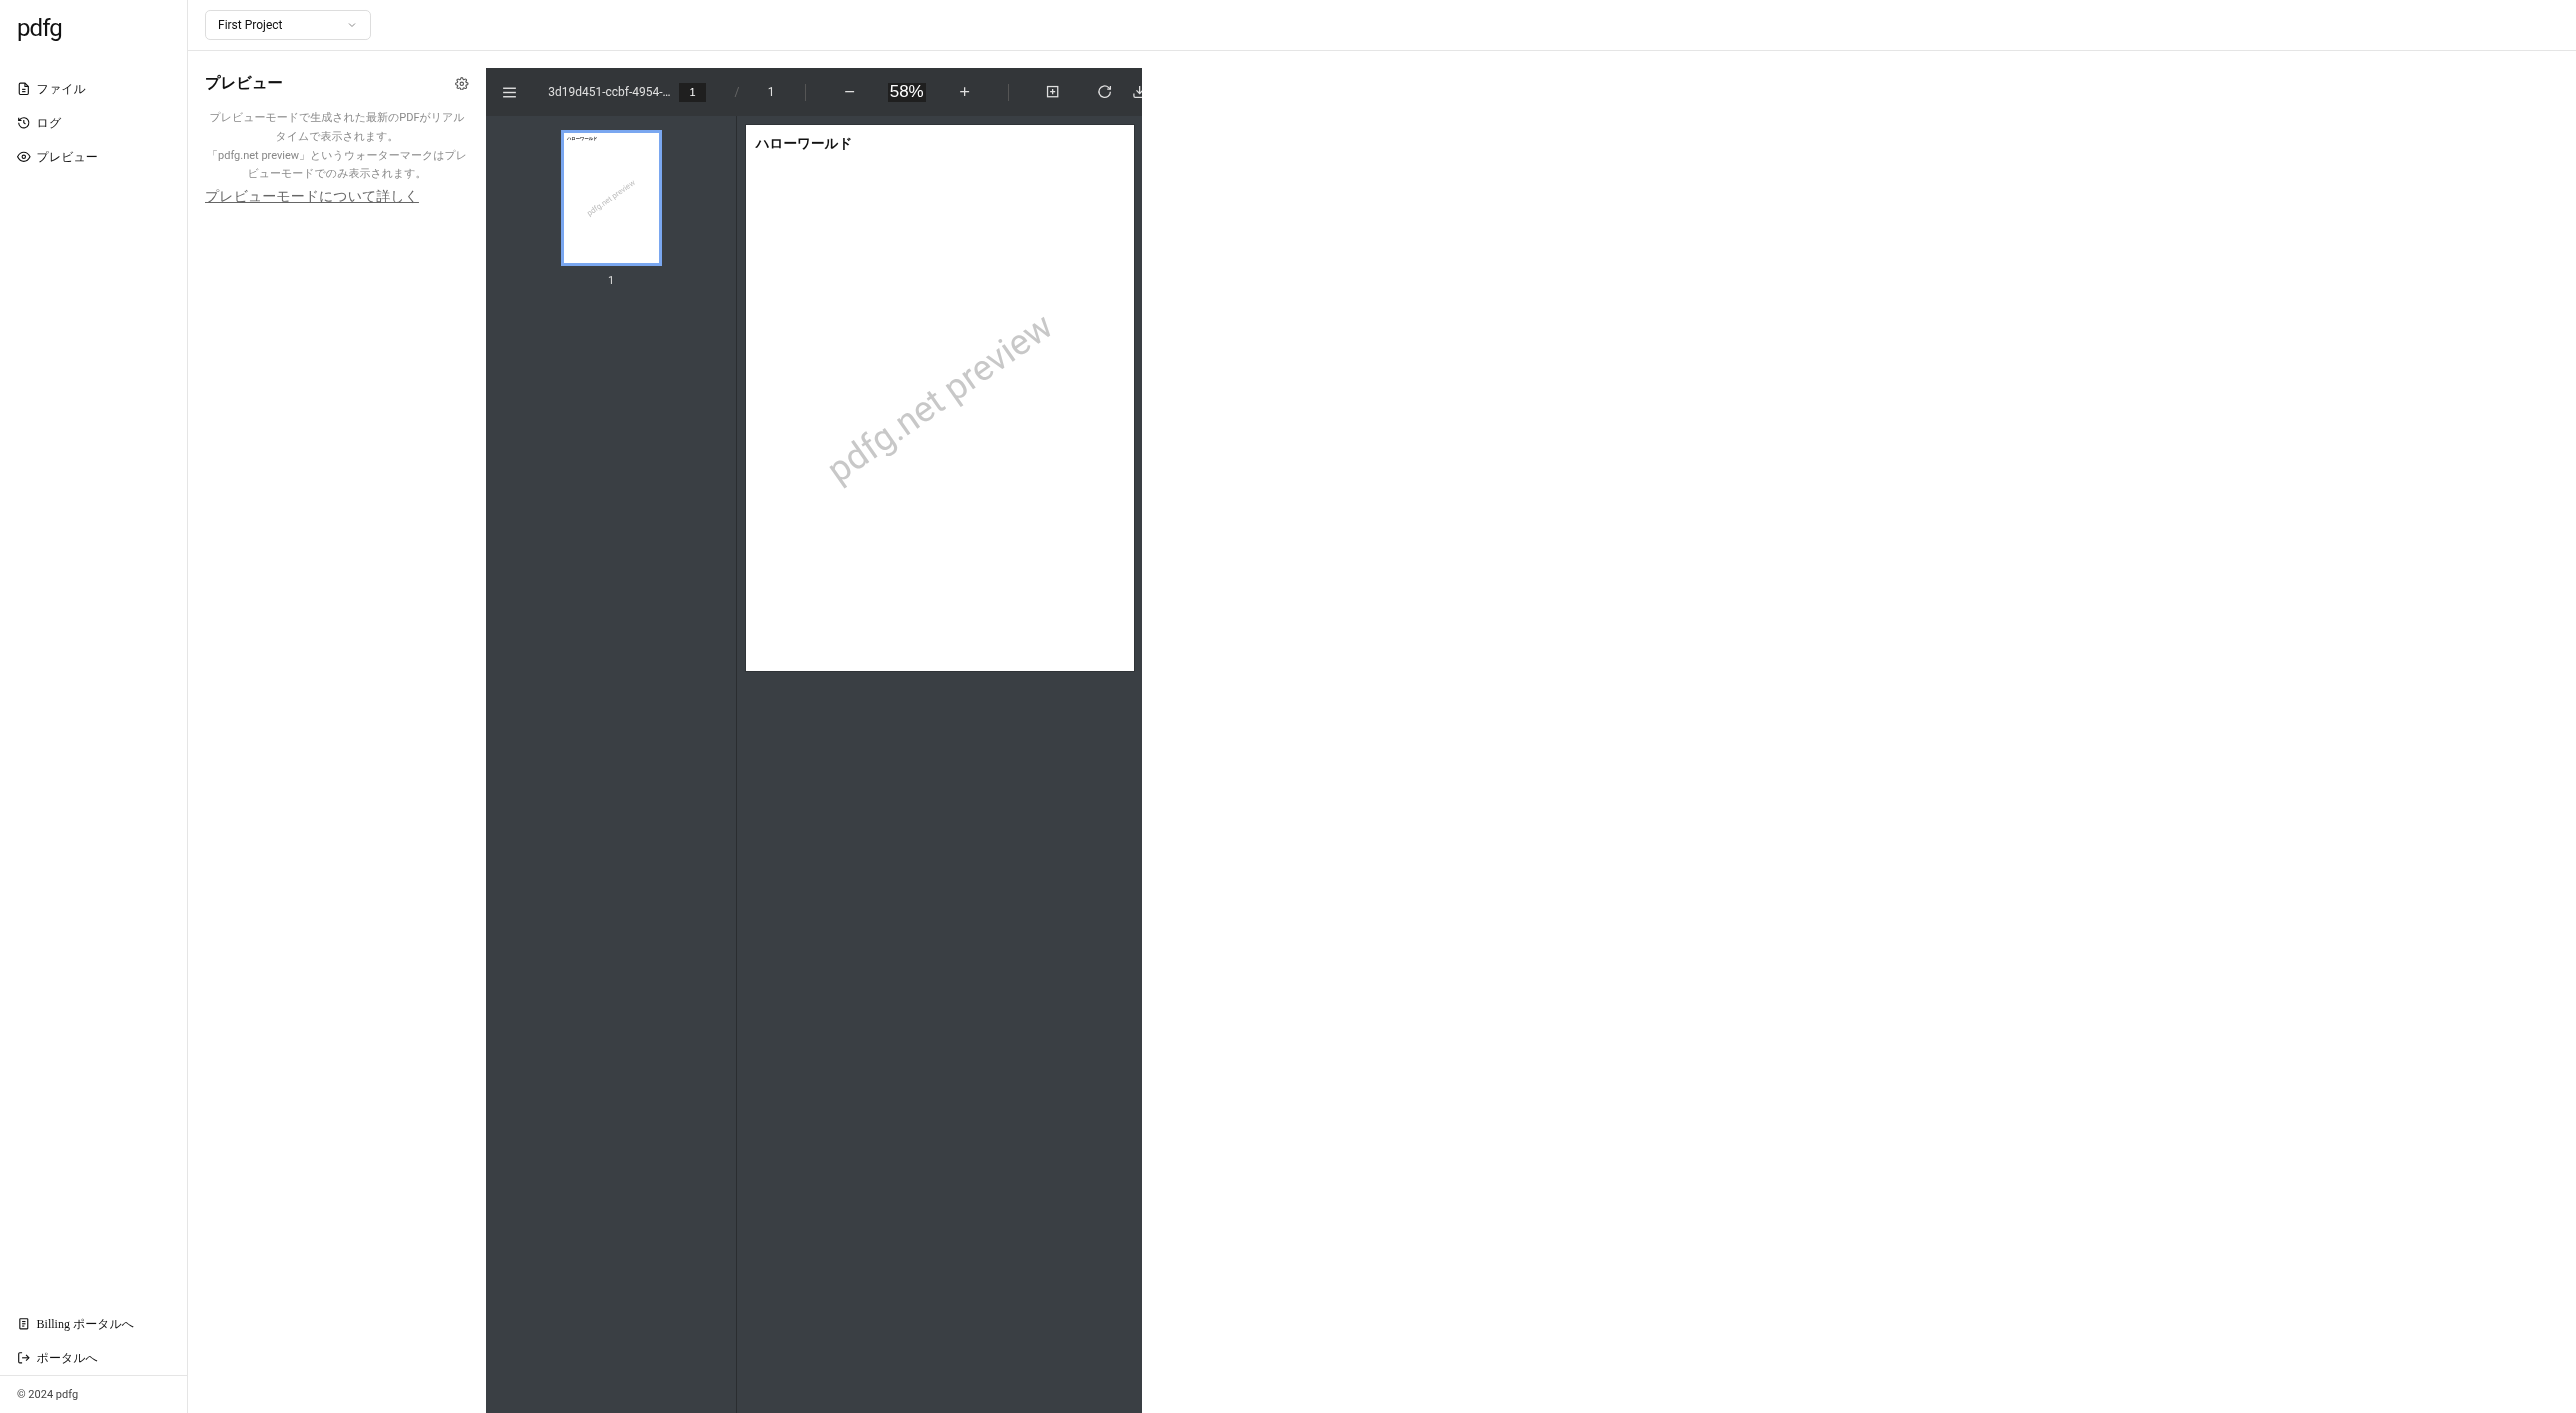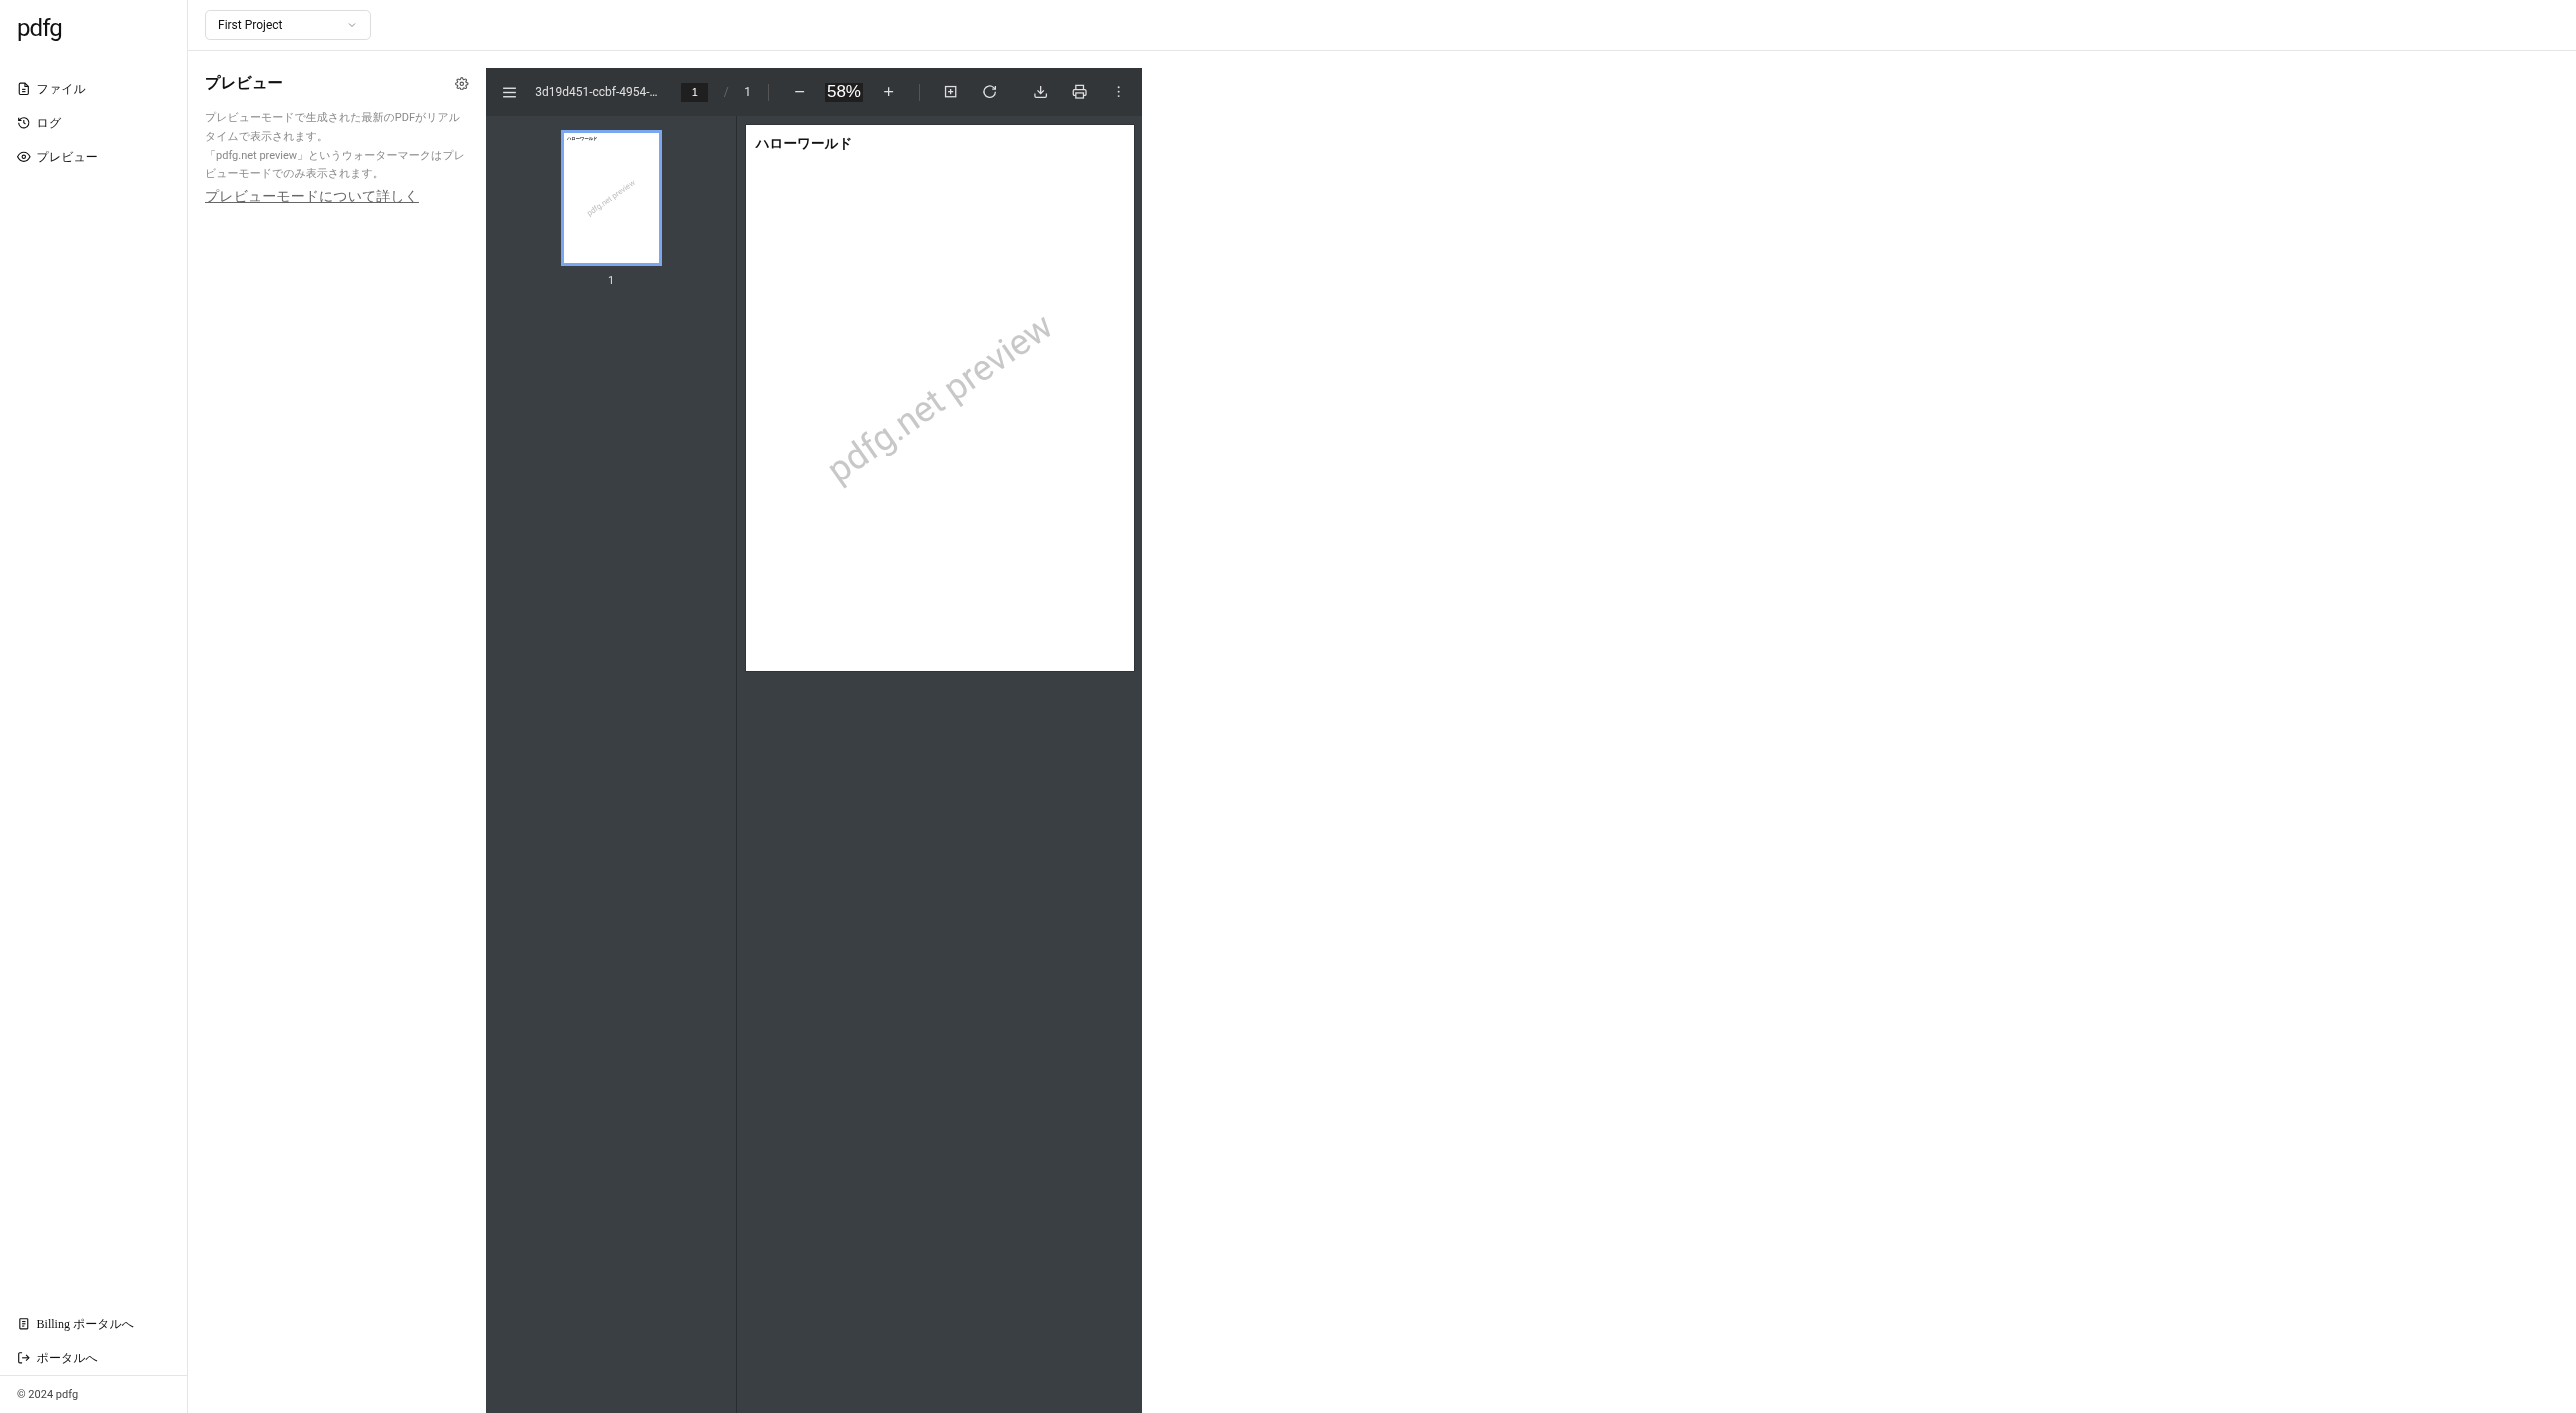--- a/index.html
+++ b/index.html
@@ -77,20 +77,21 @@
       display: flex;
       align-items: center;
       justify-content: space-between;
       margin-bottom: 15.3px;
     }
     .info-title { font-size: 15.3px; font-weight: 700; }
     .info-desc {
       font-size: 11px;
       color: #888;
       line-height: 1.7;
+      text-align: center;
     }
     .info-link {
       font-size: 14px;
       color: #666;
       text-decoration: underline;
       display: inline-block;
       margin-top: 4px;
     }
     
     .preview-area {
@@ -110,21 +111,21 @@
     .pdf-toolbar {
       height: 48px;
       background: #333639;
       display: flex;
       align-items: center;
       padding: 0 10.2px;
       gap: 8.5px;
       color: #e0e0e0;
       font-size: 12px;
     }
-    .tb-left, .tb-center, .tb-right { display: flex; align-items: center; gap: 12px; }
+    .tb-left, .tb-center, .tb-right { display: flex; align-items: center; gap: 25px; }
     .tb-center { flex: 1; justify-content: center; }
     .tb-filename {
       max-width: 136px;
       white-space: nowrap;
       overflow: hidden;
       text-overflow: ellipsis;
       font-size: 12px;
     }
     .tb-btn {
       width: 27px; height: 27px;

